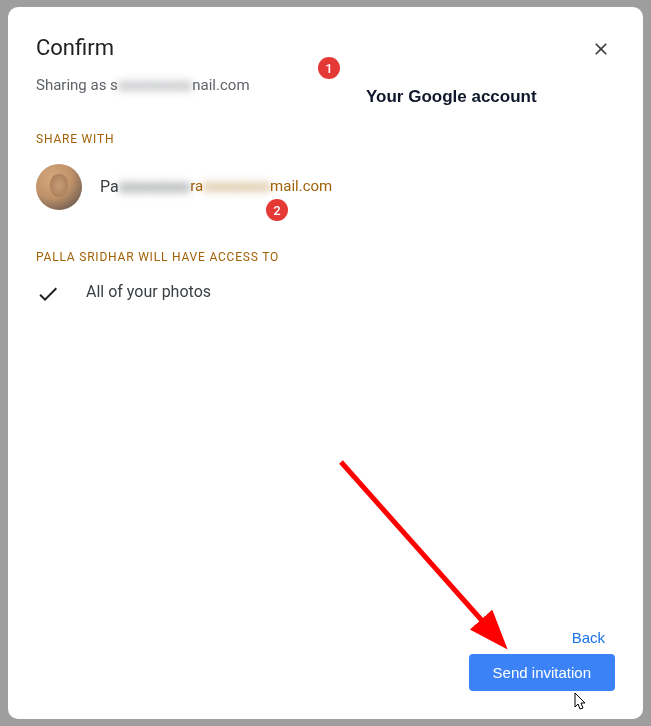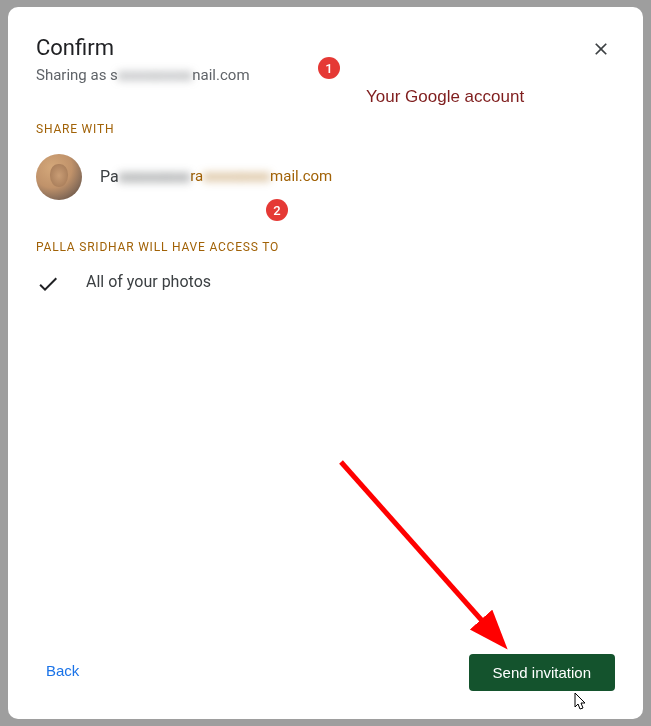--- a/index.html
+++ b/index.html
@@ -25,21 +25,21 @@
     }
     .header-row {
       display: flex;
       justify-content: space-between;
       align-items: flex-start;
     }
     .title {
       font-size: 22px;
       font-weight: 400;
       color: #202124;
-      margin-bottom: 6px;
+      margin-bottom: 16px;
     }
     .subtitle {
       font-size: 15px;
       color: #5f6368;
       margin-bottom: 38px;
     }
     .close-btn {
       font-size: 24px;
       cursor: pointer;
       color: #3c4043;
@@ -101,34 +101,35 @@
       flex-shrink: 0;
     }
     .access-text {
       font-size: 16px;
       color: #3c4043;
     }
     .footer {
       margin-top: auto;
       display: flex;
       justify-content: space-between;
-      align-items: flex-start;
+      align-items: flex-end;
       padding-top: 20px;
+      flex-direction: column;
     }
     .back-btn {
       color: #1a73e8;
       font-size: 15px;
       font-weight: 500;
       cursor: pointer;
       padding: 8px 10px;
       background: none;
       border: none;
     }
     .send-btn {
-      background: #14532d;
+      background: #3b82f6;
       color: #fff;
       font-size: 15px;
       font-weight: 500;
       padding: 10px 24px;
       border: none;
       border-radius: 4px;
       cursor: pointer;
     }
     .blur {
       filter: blur(4px);
@@ -145,22 +146,22 @@
       font-size: 13px;
       font-weight: 500;
       display: flex;
       align-items: center;
       justify-content: center;
     }
     .badge-1 { top: 50px; left: 310px; }
     .badge-2 { top: 192px; left: 258px; }
     .anno {
       position: absolute;
-      color: #7f1d1d;
-      font-weight: 400;
+      color: #0f172a;
+      font-weight: 700;
       font-size: 17px;
       font-family: Arial, sans-serif;
     }
     .anno-1 { top: 80px; left: 358px; }
     .anno-2 { top: 198px; left: 358px; }
     .arrow-svg {
       position: absolute;
       top: 440px;
       left: 318px;
       pointer-events: none;

